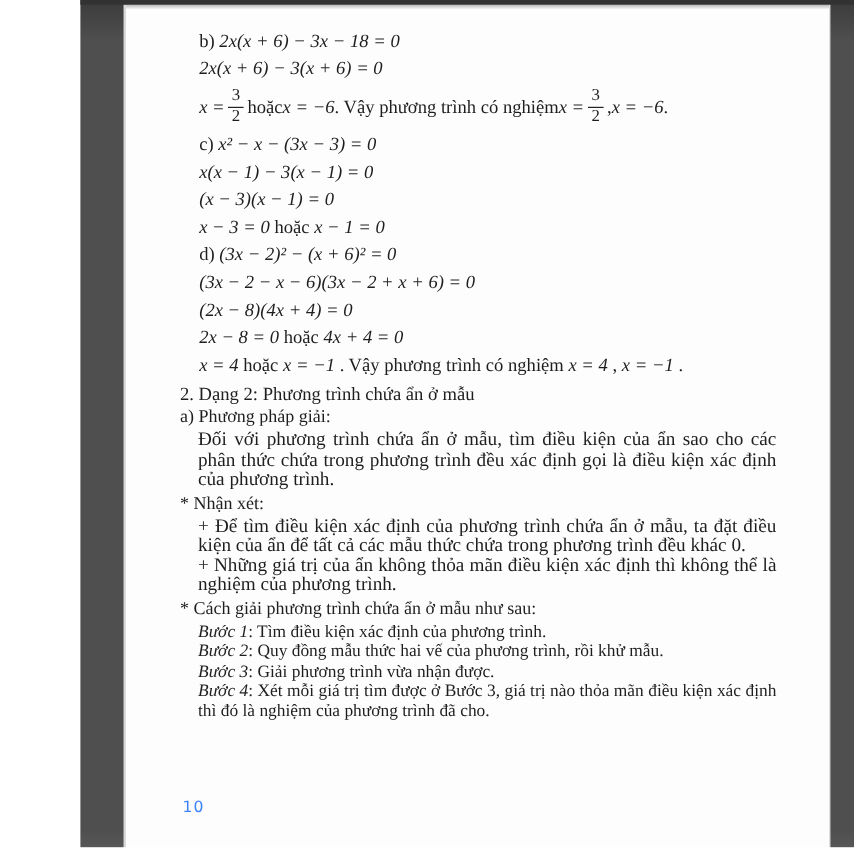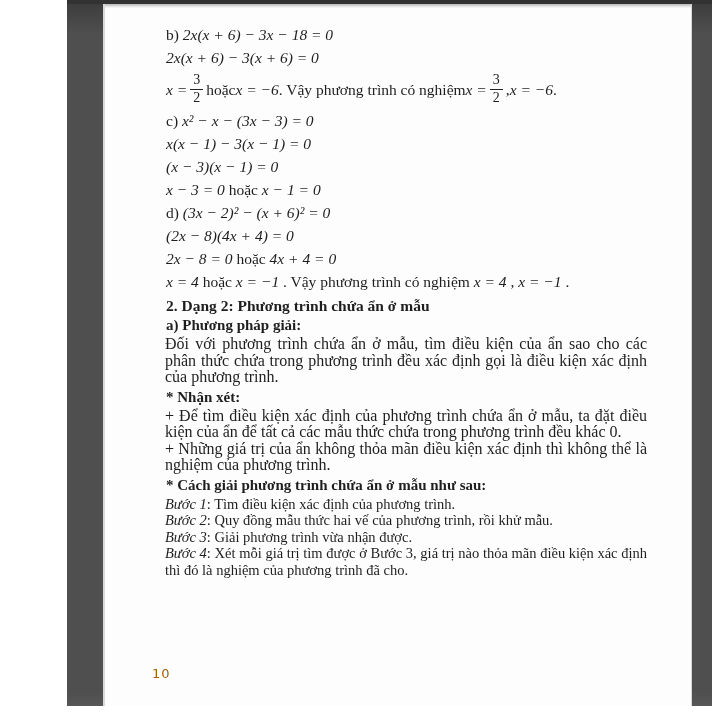--- a/index.html
+++ b/index.html
@@ -50,35 +50,35 @@
     height:36px;display:flex;align-items:center;margin:0 0 4px 0;white-space:nowrap;
   }
   .frac{
     display:inline-flex;flex-direction:column;align-items:center;
     font-size:14px;line-height:1.05;margin:0 3px;font-style:normal;
     vertical-align:middle;position:relative;top:-1px;
   }
   .frac .num{border-bottom:1.2px solid #222;padding:0 3px 1px 3px;}
   .frac .den{padding-top:1px;}
   
-  .h-bold{font-weight:bold;font-size:15px;line-height:17px;margin:3px 0 2px 16px;}
+  .h-bold{font-weight:normal;font-size:15px;line-height:17px;margin:3px 0 2px 0;}
   .h-bold.big{font-size:15.5px;margin-top:6px;}
   .para{
     font-size:16px;line-height:16.5px;margin:0 0 0 15px;
     text-align:justify;text-justify:inter-word;
   }
   .step{
     font-size:14.5px;line-height:16.5px;margin:0 0 0 15px;
     text-align:justify;text-justify:inter-word;
   }
   .step-label{font-style:italic;}
   .page-number{
     position:absolute;left:47px;top:666px;
     font-family:"DejaVu Sans", sans-serif;
-    font-size:13px;color:#a16207;letter-spacing:1px;
+    font-size:13px;color:#3b82f6;letter-spacing:1px;
   }
 </style>
 </head>
 <body>
 
 <div class="scan">
   <div class="edge-bar left"></div>
   <div class="edge-bar right"></div>
   <div class="page">
     <div class="content">
@@ -102,20 +102,21 @@
             </span>
             <span class="rm"> , </span>
             <span class="m">x = −6</span>
             <span class="rm">.</span>
           </div>
           <div class="eq-row"><span class="rm">c) </span><span class="m">x² − x − (3x − 3) = 0</span></div>
           <div class="eq-row"><span class="m">x(x − 1) − 3(x − 1) = 0</span></div>
           <div class="eq-row"><span class="m">(x − 3)(x − 1) = 0</span></div>
           <div class="eq-row"><span class="m">x − 3 = 0</span><span class="rm"> hoặc </span><span class="m">x − 1 = 0</span></div>
           <div class="eq-row"><span class="rm">d) </span><span class="m">(3x − 2)² − (x + 6)² = 0</span></div>
+          <div class="eq-row"><span class="m">(3x − 2 − x − 6)(3x − 2 + x + 6) = 0</span></div>
           <div class="eq-row"><span class="m">(2x − 8)(4x + 4) = 0</span></div>
           <div class="eq-row"><span class="m">2x − 8 = 0</span><span class="rm"> hoặc </span><span class="m">4x + 4 = 0</span></div>
           <div class="eq-row"><span class="m">x = 4</span><span class="rm"> hoặc </span><span class="m">x = −1</span><span class="rm"> . Vậy phương trình có nghiệm </span><span class="m">x = 4</span><span class="rm"> , </span><span class="m">x = −1</span><span class="rm"> .</span></div>
         </div>
 
       <div class="h-bold big">2. Dạng 2: Phương trình chứa ẩn ở mẫu</div>
       <div class="h-bold">a) Phương pháp giải:</div>
       <p class="para">Đối với phương trình chứa ẩn ở mẫu, tìm điều kiện của ẩn sao cho các phân thức chứa trong phương trình đều xác định gọi là điều kiện xác định của phương trình.</p>
 
       <div class="h-bold">* Nhận xét:</div>

